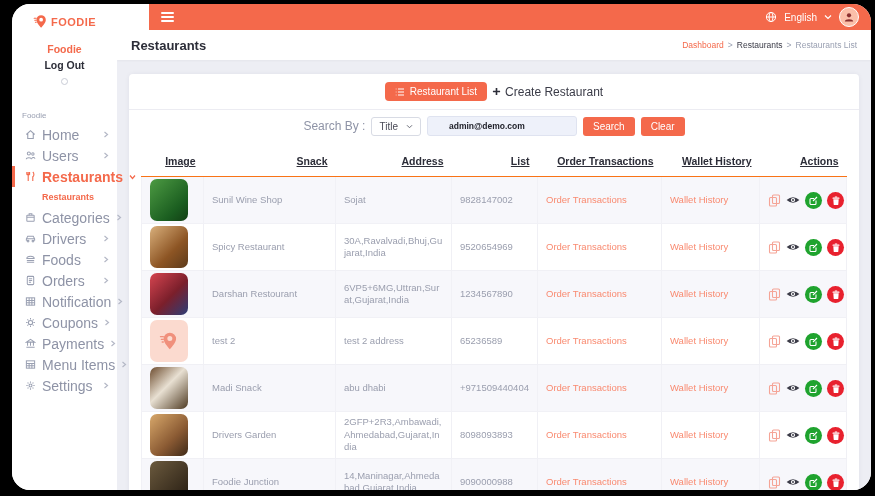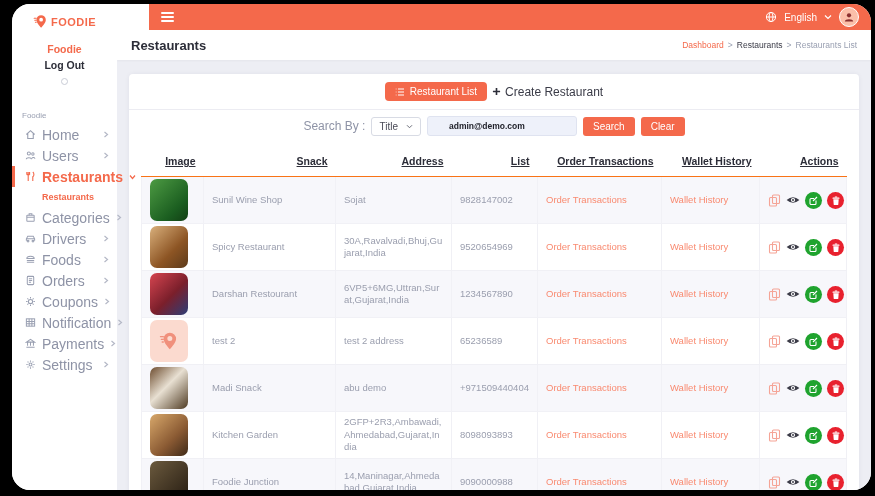--- a/index.html
+++ b/index.html
@@ -176,47 +176,59 @@
           </svg>
         <span class="mi-label">Orders</span>
         <span class="caret">
             <svg width="6" height="7" viewBox="0 0 6 7" fill="none" stroke="#b4b8c6" stroke-width="1.2">
               <path d="M1.5 1l3 2.5-3 2.5"></path>
             </svg>
           </span>
       </li>
       <li class="menu-item">
         <svg class="mi" width="11" height="11" viewBox="0 0 12 12" fill="none" stroke="#9aa0b2" stroke-width="1.1">
+            <rect x="1.5" y="2" width="9" height="8"></rect>
+            <path d="M1.5 4.8h9M1.5 7.4h9M4.5 2v8M7.5 2v8"></path>
+          </svg>
+        <span class="mi-label">Notification</span>
+        <span class="caret">
+            <svg width="6" height="7" viewBox="0 0 6 7" fill="none" stroke="#b4b8c6" stroke-width="1.2">
+              <path d="M1.5 1l3 2.5-3 2.5"></path>
+            </svg>
+          </span>
+      </li>
+      <li class="menu-item">
+        <svg class="mi" width="11" height="11" viewBox="0 0 12 12" fill="none" stroke="#9aa0b2" stroke-width="1.1">
             <circle cx="6" cy="6" r="2.3"></circle>
             <path d="M6 1.2v1.6M6 9.2v1.6M1.2 6h1.6M9.2 6h1.6M2.6 2.6l1.2 1.2M8.2 8.2l1.2 1.2M9.4 2.6L8.2 3.8M3.8 8.2L2.6 9.4"></path>
           </svg>
         <span class="mi-label">Coupons</span>
         <span class="caret">
             <svg width="6" height="7" viewBox="0 0 6 7" fill="none" stroke="#b4b8c6" stroke-width="1.2">
               <path d="M1.5 1l3 2.5-3 2.5"></path>
             </svg>
           </span>
       </li>
       <li class="menu-item">
         <svg class="mi" width="11" height="11" viewBox="0 0 12 12" fill="none" stroke="#9aa0b2" stroke-width="1.1">
+            <path d="M1.5 4.5L6 1.5l4.5 3h-9zM2.8 4.5v4M6 4.5v4M9.2 4.5v4M1.5 10.2h9"></path>
+          </svg>
+        <span class="mi-label">Payments</span>
+        <span class="caret">
+            <svg width="6" height="7" viewBox="0 0 6 7" fill="none" stroke="#b4b8c6" stroke-width="1.2">
+              <path d="M1.5 1l3 2.5-3 2.5"></path>
+            </svg>
+          </span>
+      </li>
+      <li class="menu-item">
+        <svg class="mi" width="11" height="11" viewBox="0 0 12 12" fill="none" stroke="#9aa0b2" stroke-width="1.1">
             <rect x="1.5" y="2" width="9" height="8"></rect>
-            <path d="M1.5 4.8h9M1.5 7.4h9M4.5 2v8M7.5 2v8"></path>
-          </svg>
-        <span class="mi-label">Notification</span>
-        <span class="caret">
-            <svg width="6" height="7" viewBox="0 0 6 7" fill="none" stroke="#b4b8c6" stroke-width="1.2">
-              <path d="M1.5 1l3 2.5-3 2.5"></path>
-            </svg>
-          </span>
-      </li>
-      <li class="menu-item">
-        <svg class="mi" width="11" height="11" viewBox="0 0 12 12" fill="none" stroke="#9aa0b2" stroke-width="1.1">
-            <path d="M1.5 4.5L6 1.5l4.5 3h-9zM2.8 4.5v4M6 4.5v4M9.2 4.5v4M1.5 10.2h9"></path>
-          </svg>
-        <span class="mi-label">Payments</span>
+            <path d="M1.5 4.8h9M1.5 7.4h9M4.5 4.8v5.2M7.5 4.8v5.2"></path>
+          </svg>
+        <span class="mi-label">Menu Items</span>
         <span class="caret">
             <svg width="6" height="7" viewBox="0 0 6 7" fill="none" stroke="#b4b8c6" stroke-width="1.2">
               <path d="M1.5 1l3 2.5-3 2.5"></path>
             </svg>
           </span>
       </li>
       <li class="menu-item">
         <svg class="mi" width="11" height="11" viewBox="0 0 12 12" fill="none" stroke="#9aa0b2" stroke-width="1.2">
             <circle cx="6" cy="6" r="1.6"></circle>
             <path d="M6 1.5v1.4M6 9.1v1.4M1.5 6h1.4M9.1 6h1.4M2.8 2.8l1 1M8.2 8.2l1 1M9.2 2.8l-1 1M3.8 8.2l-1 1"></path>
@@ -496,21 +508,21 @@
                       </span>
                 </div>
                   </td>
               </tr>
 
               <tr>
                 <td>
                     <div class="thumb" style="background:linear-gradient(135deg,#6d4c2f,#e8e0d2 45%,#4e3a22)"></div>
                   </td>
                 <td>Madi Snack</td>
-                <td>abu demo</td>
+                <td>abu dhabi</td>
                 <td>+971509440404</td>
                 <td class="link-cell"><a>Order Transactions</a></td>
                 <td class="link-cell"><a>Wallet History</a></td>
                 <td>
                     <div class="actions">
                   <span class="icon-btn">
                         <svg width="13" height="13" viewBox="0 0 13 13" fill="none" stroke="#f5a496" stroke-width="1.1">
                           <rect x="4.5" y="1" width="7" height="8.5" rx="1"></rect>
                           <rect x="1.5" y="3.5" width="7" height="8.5" rx="1"></rect>
                         </svg>
@@ -536,21 +548,21 @@
                         </svg>
                       </span>
                 </div>
                   </td>
               </tr>
 
               <tr>
                 <td>
                     <div class="thumb" style="background:linear-gradient(135deg,#d8a86b,#8a5a33 60%,#3f2a18)"></div>
                   </td>
-                <td>Kitchen Garden</td>
+                <td>Drivers Garden</td>
                 <td>2GFP+2R3,Ambawadi,Ahmedabad,Gujarat,India</td>
                 <td>8098093893</td>
                 <td class="link-cell"><a>Order Transactions</a></td>
                 <td class="link-cell"><a>Wallet History</a></td>
                 <td>
                     <div class="actions">
                   <span class="icon-btn">
                         <svg width="13" height="13" viewBox="0 0 13 13" fill="none" stroke="#f5a496" stroke-width="1.1">
                           <rect x="4.5" y="1" width="7" height="8.5" rx="1"></rect>
                           <rect x="1.5" y="3.5" width="7" height="8.5" rx="1"></rect>

